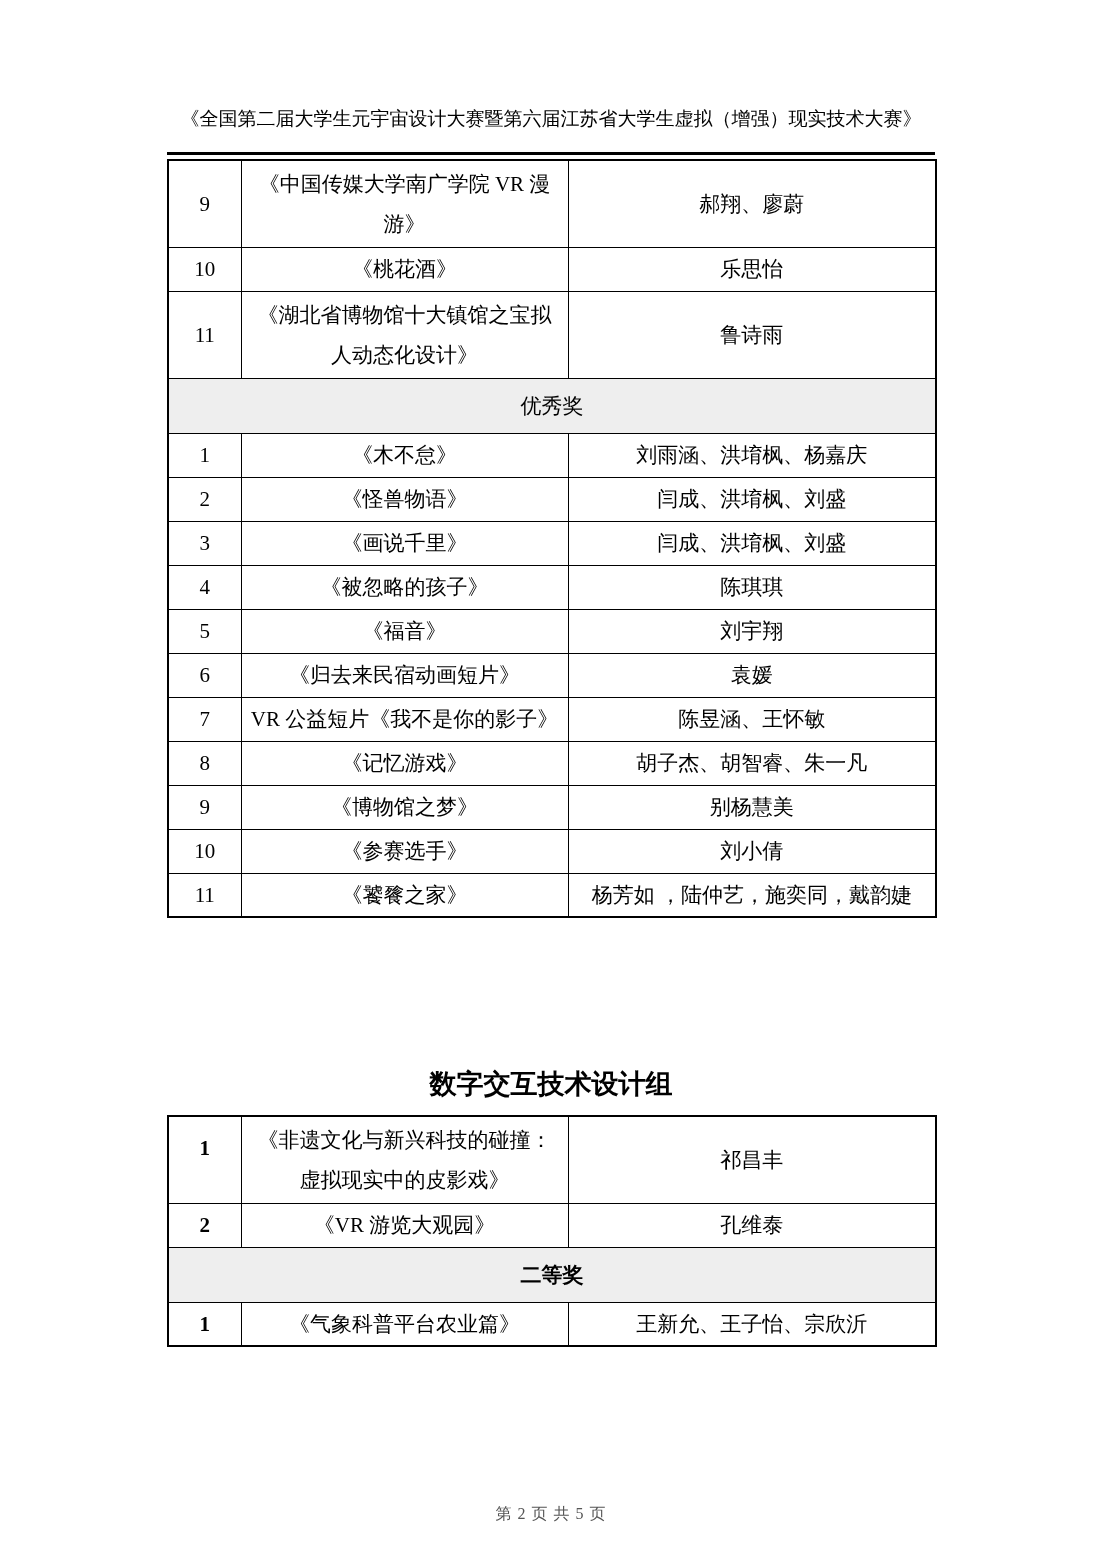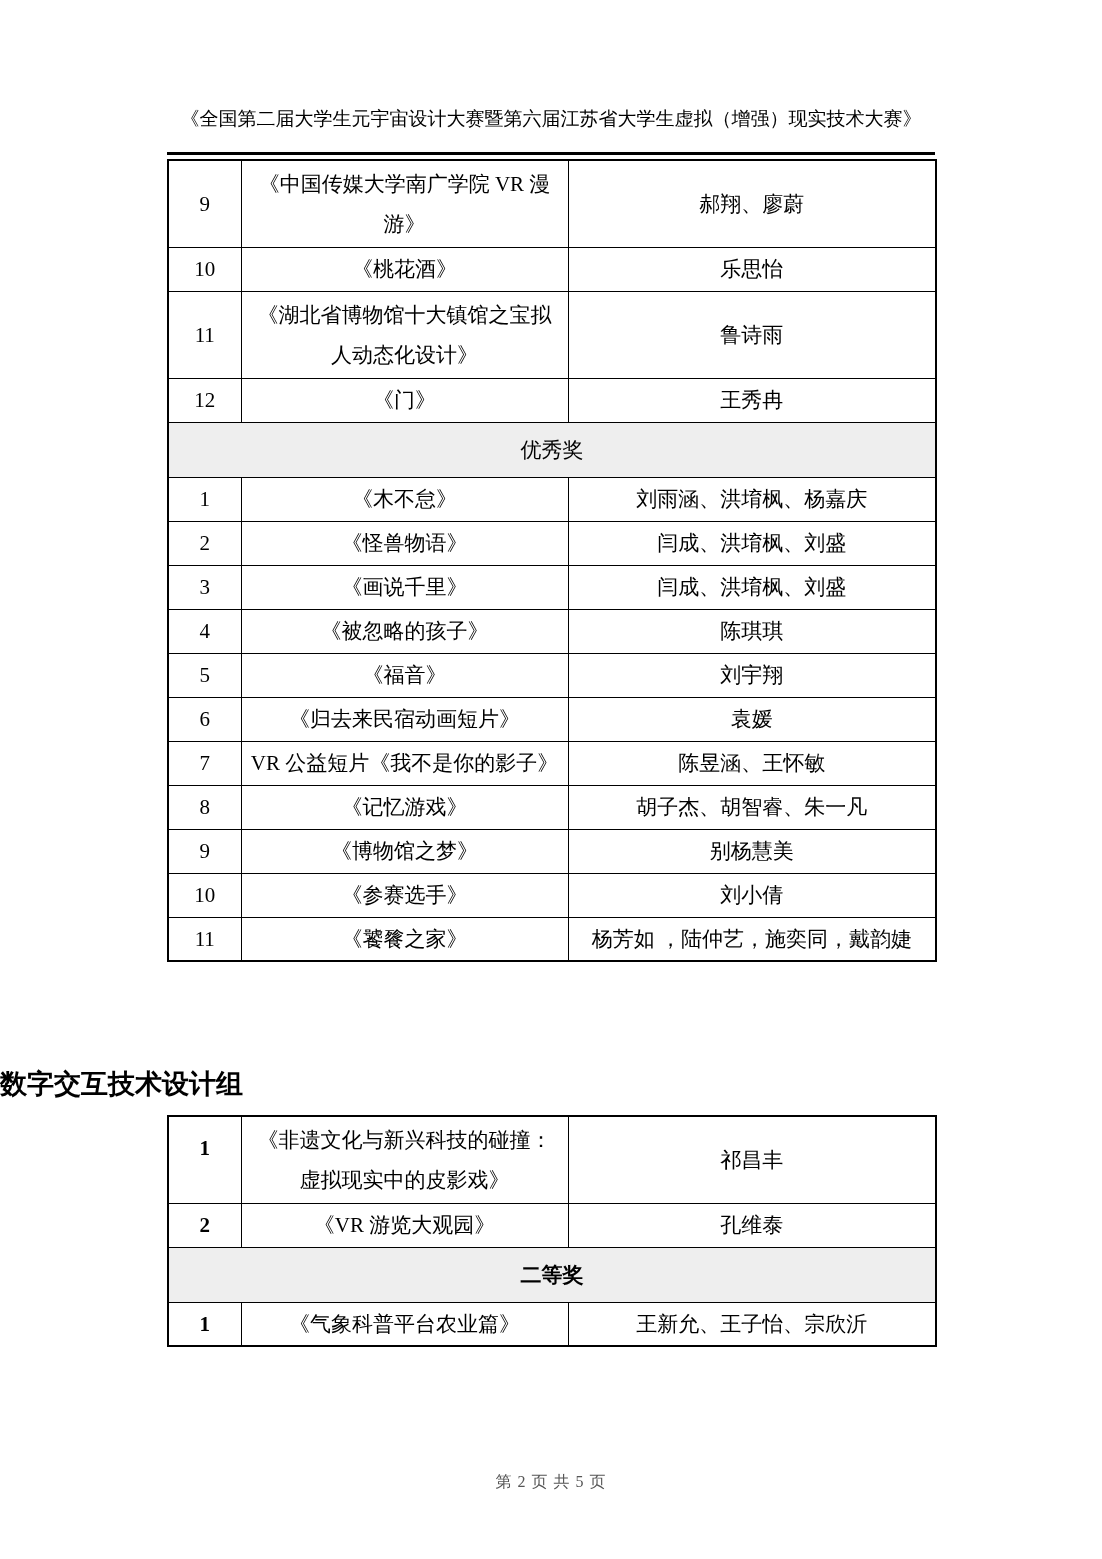--- a/index.html
+++ b/index.html
@@ -72,28 +72,28 @@
   #table2 td:first-child { font-weight: bold; }
   #table2 tr.tall td:first-child {
     vertical-align: top;
     padding-top: 11px;
   }
   .group-title {
     position: absolute;
     top: 1040px;
     left: 0;
     width: 100%;
-    text-align: left;
+    text-align: center;
     font-size: 27px;
     font-weight: bold;
     line-height: 32px;
   }
   .page-footer {
     position: absolute;
-    top: 1444px;
+    top: 1476px;
     left: 0;
     width: 100%;
     text-align: center;
     font-size: 16px;
     color: var(--footer-color, #555);
     letter-spacing: 1px;
   }
 </style>
 </head>
 <body>
@@ -119,25 +119,20 @@
         <tr class="entry-row">
           <td>10</td>
           <td>《桃花酒》</td>
           <td>乐思怡</td>
         </tr>
         <tr class="entry-row tall">
           <td>11</td>
           <td>《湖北省博物馆十大镇馆之宝拟人动态化设计》</td>
           <td>鲁诗雨</td>
         </tr>
-        <tr class="entry-row">
-          <td>12</td>
-          <td>《门》</td>
-          <td>王秀冉</td>
-        </tr>
         <tr class="section-row">
           <td colspan="3">优秀奖</td>
         </tr>
         <tr class="entry-row">
           <td>1</td>
           <td>《木不怠》</td>
           <td>刘雨涵、洪堉枫、杨嘉庆</td>
         </tr>
         <tr class="entry-row">
           <td>2</td>

